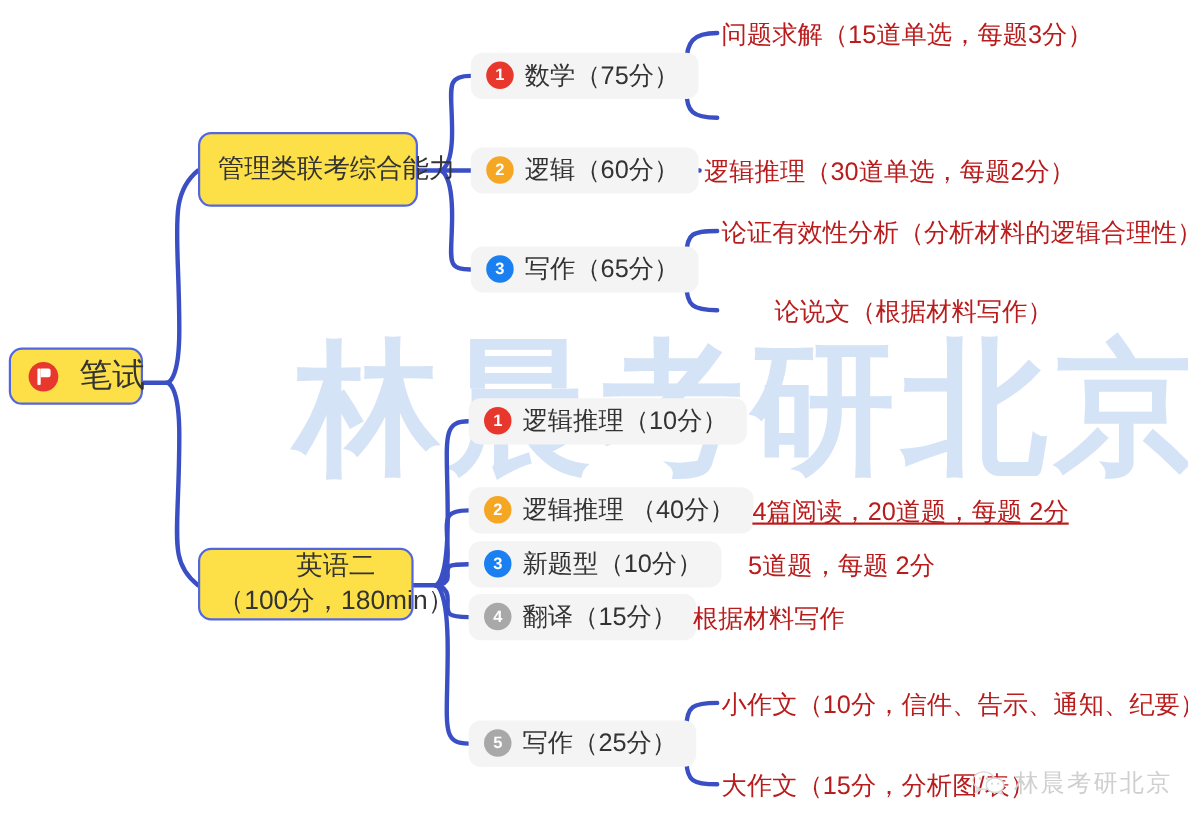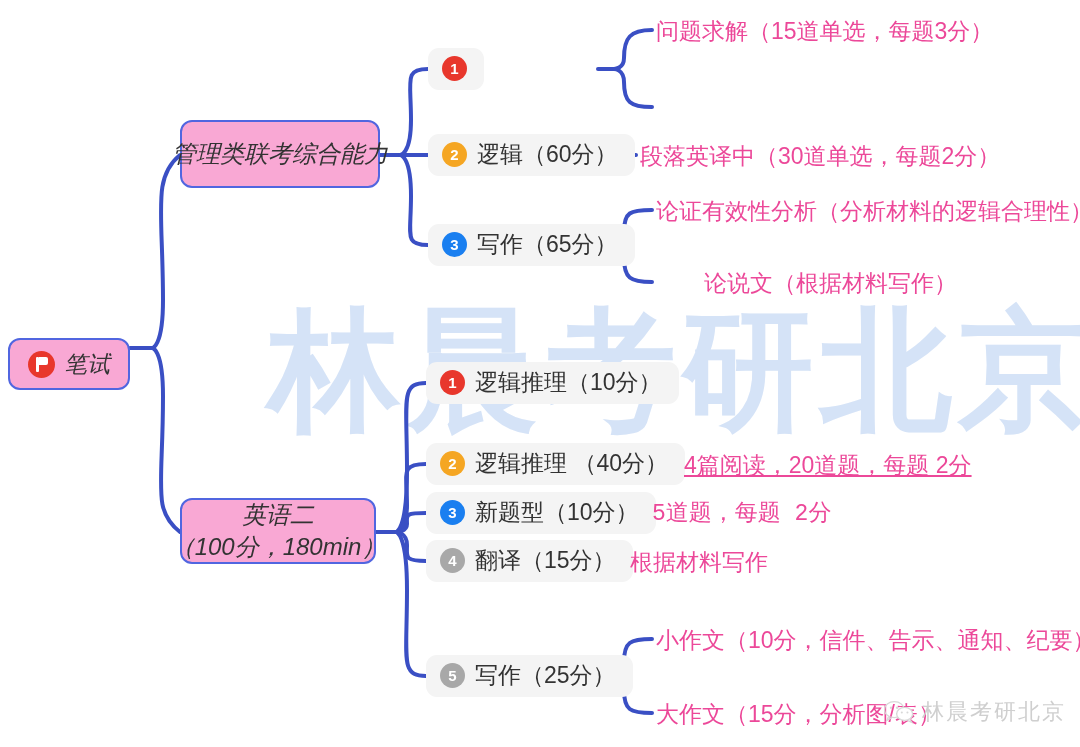--- a/index.html
+++ b/index.html
@@ -42,37 +42,35 @@
   svg.links{position:absolute;left:0;top:0;width:1080px;height:747px;z-index:2;overflow:visible;}
   svg.links path,svg.links line{fill:none;stroke:#3a4fc4;stroke-width:4;stroke-linecap:round;}
 
   
   .node{position:absolute;z-index:4;box-sizing:border-box;white-space:nowrap;}
 
   
   .boxed{
     border:2.5px solid #5166e0;
     border-radius:12px;
-    background:#f9a8d4;
+    background:#fde047;
     display:flex;
     align-items:center;
-    justify-content:center;
     color:#333333;
     font-size:24px;
     padding:8px 16px;
     line-height:1.32;
-    font-style:italic;
   }
   .boxed .lines{text-align:center;}
 
   .root{
-    left:8px;top:338px;
+    left:8px;top:316px;
     width:122px;height:52px;
-    font-size:23px;
-    gap:9px;
+    font-size:30px;
+    gap:19px;
   }
   .flag-ic{
     width:27px;height:27px;border-radius:50%;
     background:#e8372c;flex:0 0 auto;
     position:relative;
   }
   .flag-ic::before{
     content:"";position:absolute;left:8px;top:6px;
     width:3px;height:15px;background:#fff;border-radius:1px;
   }
@@ -106,21 +104,21 @@
     padding-bottom:1px;
     box-sizing:border-box;
   }
   .n-red{background:#e8372c;}
   .n-orange{background:#f5a623;}
   .n-blue{background:#1a7ff0;}
   .n-gray{background:#a8a8a8;}
 
   
   .leaf{
-    color:#ec4899;
+    color:#b91c1c;
     font-size:23px;
     line-height:1.2;
   }
 </style>
 </head>
 <body>
 
 <div id="stage">
 
   <div class="wm-big">林晨考研北京</div>
@@ -173,32 +171,33 @@
   </div>
 
   <div class="node boxed b1">
     <span class="lines">
       <span>管理类联考综合能力</span><br>
     </span>
   </div>
 
   <div class="node chip" style="left:428px;top:48px;">
     <span class="num n-red">1</span>
+    <span>数学（75分）</span>
   </div>
   <div class="node chip" style="left:428px;top:134px;">
     <span class="num n-orange">2</span>
     <span>逻辑（60分）</span>
   </div>
   <div class="node chip" style="left:428px;top:224px;">
     <span class="num n-blue">3</span>
     <span>写作（65分）</span>
   </div>
 
   <div class="node leaf" style="left:656px;top:18px;">问题求解（15道单选，每题3分）</div>
-  <div class="node leaf" style="left:640px;top:143px;">段落英译中（30道单选，每题2分）</div>
+  <div class="node leaf" style="left:640px;top:143px;">逻辑推理（30道单选，每题2分）</div>
   <div class="node leaf" style="left:656px;top:198px;">论证有效性分析（分析材料的逻辑合理性）</div>
   <div class="node leaf" style="left:656px;top:270px;margin-left:48px;">论说文（根据材料写作）</div>
 
   <div class="node boxed b2">
     <span class="lines">
       <span>英语二</span><br>
       <span>（100分，180min）</span>
     </span>
   </div>
 
@@ -217,21 +216,21 @@
   <div class="node chip" style="left:426px;top:540px;">
     <span class="num n-gray">4</span>
     <span>翻译（15分）</span>
   </div>
   <div class="node chip" style="left:426px;top:655px;">
     <span class="num n-gray">5</span>
     <span>写作（25分）</span>
   </div>
 
   <div class="node leaf" style="left:684px;top:452px;text-decoration:underline;">4篇阅读，20道题，每题 2分</div>
-  <div class="node leaf" style="left:652px;top:501px;font-family:Liberation Mono, monospace;">5道题，每题 2分</div>
+  <div class="node leaf" style="left:680px;top:501px;">5道题，每题 2分</div>
   <div class="node leaf" style="left:630px;top:549px;">根据材料写作</div>
   <div class="node leaf" style="left:656px;top:627px;">小作文（10分，信件、告示、通知、纪要）</div>
   <div class="node leaf" style="left:656px;top:701px;">大作文（15分，分析图/表）</div>
 
   <div class="wm-small">
     <svg class="wm-chat" viewBox="0 0 32 24">
       <ellipse cx="11" cy="9.5" rx="10.5" ry="8.5" fill="none" stroke="#d8d8d8" stroke-width="1.4"></ellipse>
       <path d="M5,16.5 L3,21 L7.5,18.5" fill="none" stroke="#d8d8d8" stroke-width="1.4"></path>
       <circle cx="7.5" cy="7.5" r="1.3" fill="#d8d8d8"></circle>
       <circle cx="14" cy="7.5" r="1.3" fill="#d8d8d8"></circle>

